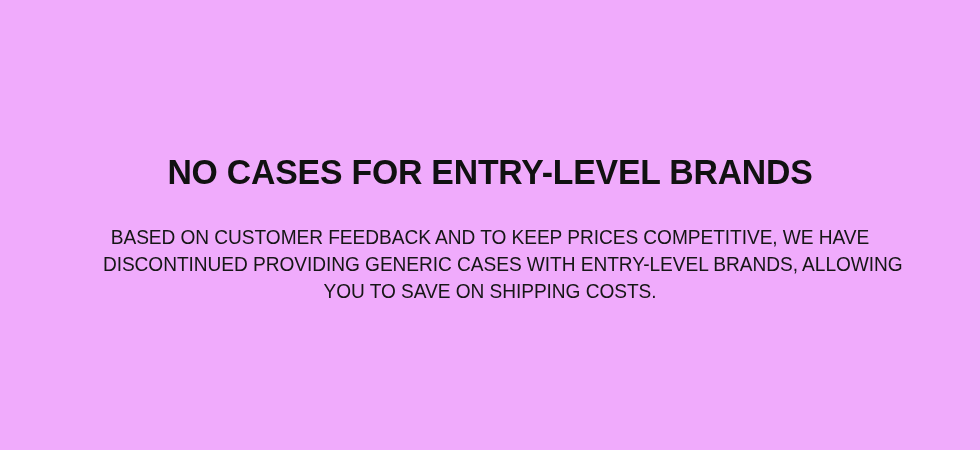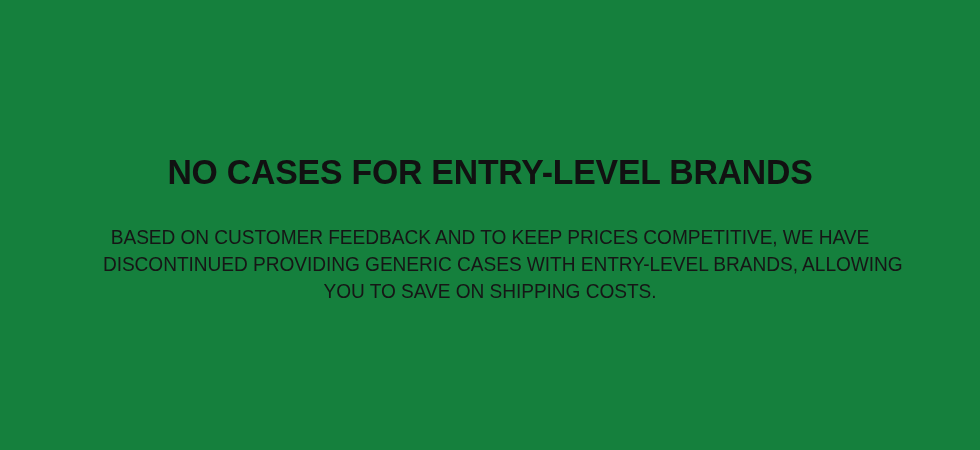--- a/index.html
+++ b/index.html
@@ -74,21 +74,21 @@
   }
 
   .promo-body .body-line {
     display: block;
     white-space: nowrap;
   }
 </style>
 </head>
 <body style="background: rgb(255, 255, 255);">
 
-<div class="promo-section" style="background: #15803d;">
+<div class="promo-section" style="background: #f0abfc;">
   <div class="promo-inner">
 
     <h2 class="promo-heading" style="color: rgb(17, 17, 17);">NO CASES FOR ENTRY-LEVEL BRANDS</h2>
 
     <p class="promo-body" style="color: rgb(22, 22, 22);">
       <span class="body-line">BASED ON CUSTOMER FEEDBACK AND TO KEEP PRICES COMPETITIVE, WE HAVE</span>
       <span class="body-line">DISCONTINUED PROVIDING GENERIC CASES WITH ENTRY-LEVEL BRANDS, ALLOWING</span>
       <span class="body-line">YOU TO SAVE ON SHIPPING COSTS.</span>
     </p>
 

